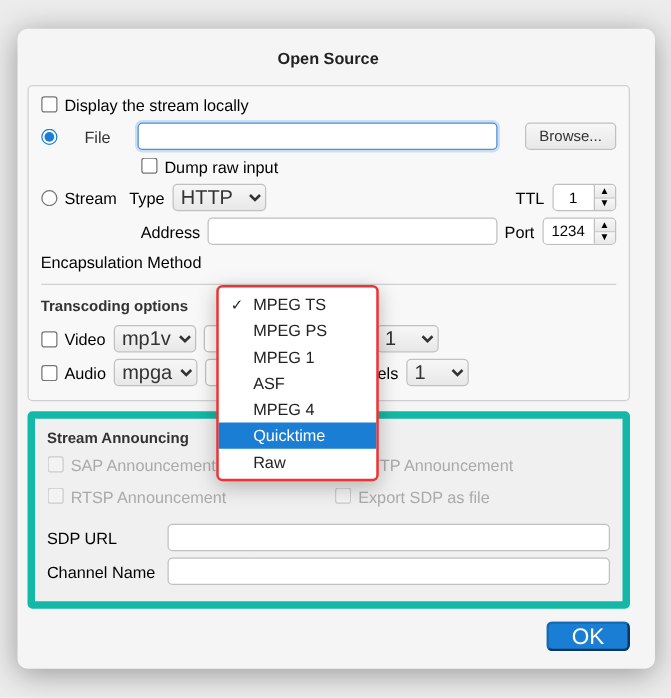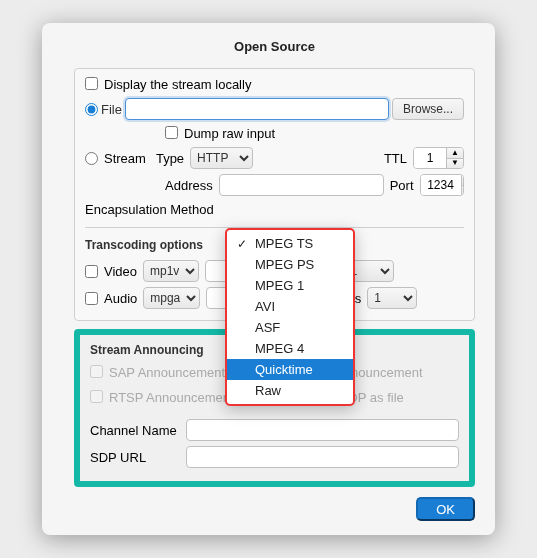--- a/index.html
+++ b/index.html
@@ -11,42 +11,42 @@
       justify-content: center;
       align-items: center;
       width: 537px;
       height: 558px;
       overflow: hidden;
     }
     .dialog {
       background: #f5f5f5;
       border-radius: 8px;
       box-shadow: 0 4px 24px rgba(0,0,0,0.35);
-      width: 453px;
-      padding: 16px 20px 14px 32px;
+      width: 510px;
+      padding: 16px 20px 14px 8px;
       position: relative;
     }
     .dialog-title {
       text-align: center;
       font-size: 13px;
       font-weight: 600;
       margin-bottom: 14px;
       color: #222;
     }
     .section-title {
       font-size: 12px;
       font-weight: 600;
       color: #333;
       margin-bottom: 8px;
     }
     .row {
       display: flex;
       align-items: center;
       margin-bottom: 6px;
-      gap: 3px;
+      gap: 22px;
     }
     .row label {
       color: #333;
       white-space: nowrap;
     }
     .checkbox-row {
       display: flex;
       align-items: flex-start;
       gap: 6px;
       margin-bottom: 6px;
@@ -92,29 +92,29 @@
       white-space: nowrap;
       color: #333;
     }
     .btn-ok {
       background: #1a7fd4;
       border-color: #1268b3;
       color: white;
       height: 24px;
       padding: 0 18px;
       border-radius: 5px;
-      font-size: 13px;
+      font-size: 18px;
       cursor: pointer;
     }
     select.native-select {
       height: 22px;
       border: 1px solid #c0c0c0;
       border-radius: 4px;
       background: linear-gradient(to bottom, #f7f7f7, #e8e8e8);
-      font-size: 12px;
+      font-size: 16px;
       padding: 0 2px;
       color: #333;
       cursor: pointer;
     }
     .stepper-input {
       display: flex;
       align-items: center;
       border: 1px solid #c0c0c0;
       border-radius: 4px;
       overflow: hidden;
@@ -299,24 +299,20 @@
         <div class="dropdown-item">
           <span class="check-mark"></span>
           <span>MPEG PS</span>
         </div>
         <div class="dropdown-item">
           <span class="check-mark"></span>
           <span>MPEG 1</span>
         </div>
         <div class="dropdown-item">
           <span class="check-mark"></span>
-          <span>AVI</span>
-        </div>
-        <div class="dropdown-item">
-          <span class="check-mark"></span>
           <span>ASF</span>
         </div>
         <div class="dropdown-item">
           <span class="check-mark"></span>
           <span>MPEG 4</span>
         </div>
         <div class="dropdown-item selected-item">
           <span class="check-mark"></span>
           <span>Quicktime</span>
         </div>
@@ -383,25 +379,25 @@
       <div class="checkbox-row">
         <input type="checkbox" disabled="" style="">
         <label class="disabled-text">RTSP Announcement</label>
       </div>
       <div class="checkbox-row">
         <input type="checkbox" disabled="" style="">
         <label class="disabled-text">Export SDP as file</label>
       </div>
     </div>
     <div class="announce-row-label">
+      <label style="min-width:90px;">SDP URL</label>
+      <input type="text" class="text-input" style="flex: 1 1 0%;">
+    </div>
+    <div class="announce-row-label">
       <label style="min-width:90px;">Channel Name</label>
-      <input type="text" class="text-input" style="flex: 1 1 0%;">
-    </div>
-    <div class="announce-row-label">
-      <label style="min-width:90px;">SDP URL</label>
       <input type="text" class="text-input" style="flex: 1 1 0%;">
     </div>
   </div>
 
   <div style="display:flex; justify-content:flex-end; margin-top:10px;">
     <button class="btn-ok">OK</button>
   </div>
 </div>
 
 </body></html>

